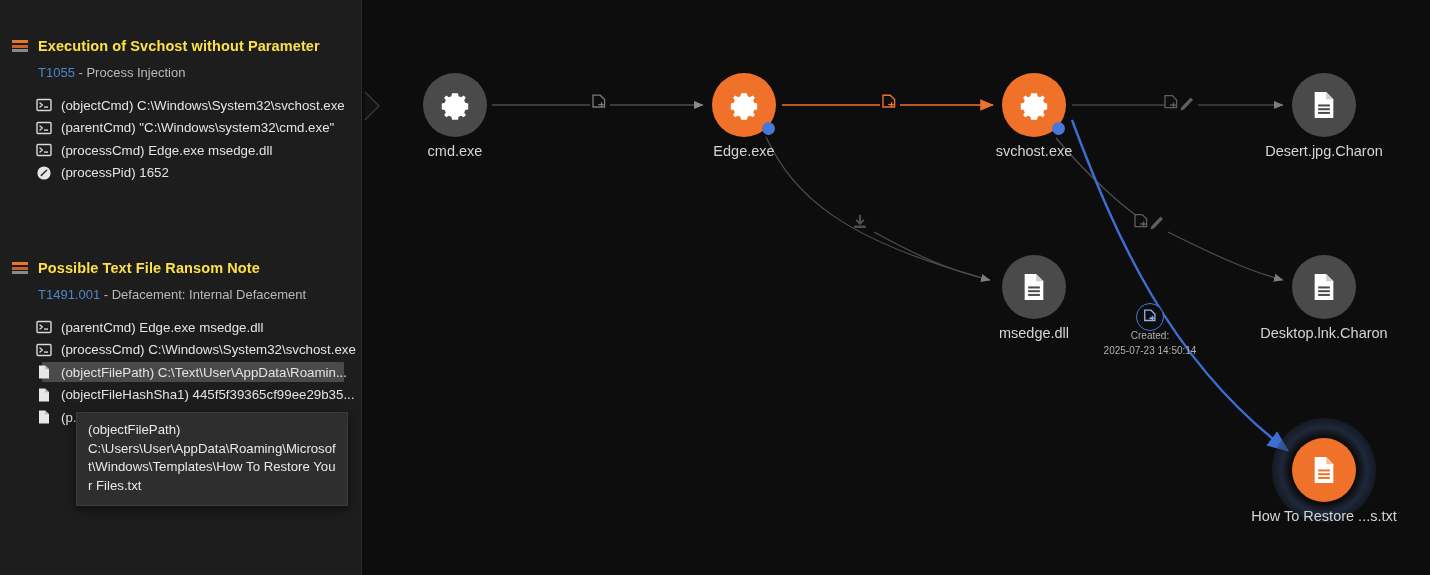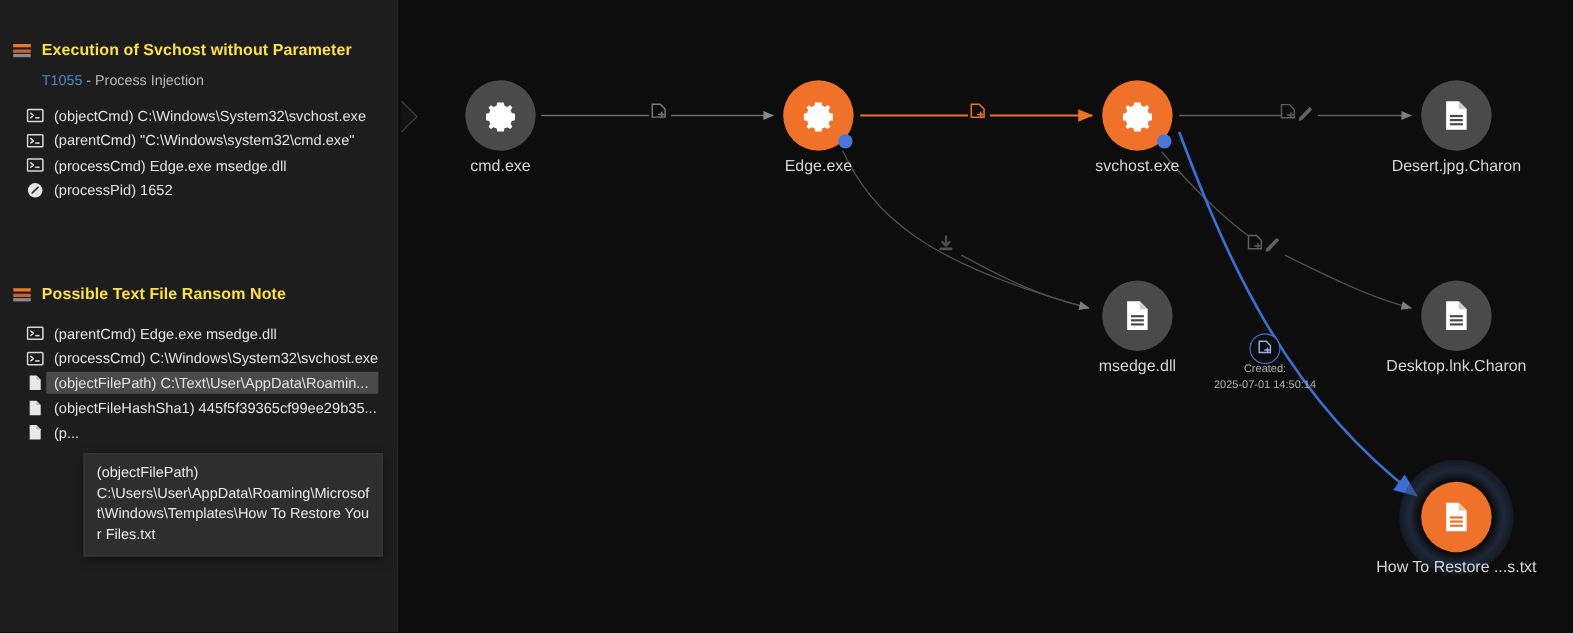--- a/index.html
+++ b/index.html
@@ -58,21 +58,21 @@
     font-size: 13px;
     white-space: nowrap;
   }
   .sec-sub .tid { color: #4e86c7; }
   .sec-sub .tname { color: #b9b9b9; }
 
   .rows { margin-top: 14px; }
   .row {
     display: flex; align-items: center;
     height: 22.5px;
-    padding-left: 24px;
+    padding-left: 36px;
     position: relative;
   }
   .row .txt {
     color: #e3e3e3;
     font-size: 13.3px;
     white-space: nowrap;
     overflow: hidden;
     text-overflow: ellipsis;
     max-width: 300px;
   }
@@ -257,20 +257,23 @@
     </div>
 
     <div class="section">
       <div class="sec-head">
         <span class="sev-marker">
             <i></i>
             <i></i>
             <i></i>
           </span>
         <span class="sec-title">Possible Text File Ransom Note</span>
+      </div>
+      <div class="sec-sub">
+        <span class="tid">T1491.001</span><span class="tname"> - </span><span class="tname">Defacement: Internal Defacement</span>
       </div>
       <div class="rows">
 
         <div class="row">
           <span class="ricon">
             <svg width="16" height="16" viewBox="0 0 16 16">
                 <rect x="1" y="2.5" width="14" height="11" rx="1" fill="none" stroke="#d8d8d8" stroke-width="1.4"></rect>
                 <path d="M4 6l2.4 2L4 10" fill="none" stroke="#d8d8d8" stroke-width="1.4" stroke-linecap="round" stroke-linejoin="round"></path>
                 <rect x="8" y="9.4" width="4" height="1.4" fill="#d8d8d8"></rect>
               </svg>
@@ -405,21 +408,21 @@
     </div>
 
     <div class="created-badge" style="left:788px; top:317px;">
       <svg width="14" height="16" viewBox="0 0 16 18">
           <path d="M2 1.2h7.2L13.6 5.6V13H2z" fill="none" stroke="#8fb2ef" stroke-width="1.5"></path>
           <path d="M7.8 10.4h4.6M10.6 8.4v4" stroke="#8fb2ef" stroke-width="1.5" stroke-linecap="round"></path>
         </svg>
     </div>
     <div class="created-text" style="left:788px; top:328px;">
       <div>Created:</div>
-      <div>2025-07-01 14:50:14</div>
+      <div>2025-07-23 14:50:14</div>
     </div>
 
     <div class="node" style="left:93px; top:105px;">
       <div class="bubble grey">
         <svg width="34" height="34" viewBox="0 0 24 24">
             <path fill="#ffffff" d="M12 8.2a3.8 3.8 0 1 0 0 7.6 3.8 3.8 0 0 0 0-7.6zm9.3 4.9.05-1.1-.05-1.1-2.1-.45a7.3 7.3 0 0 0-.73-1.77l1.17-1.8-1.54-1.54-1.8 1.17a7.3 7.3 0 0 0-1.77-.73L14.1 3.7h-4.2l-.45 2.1c-.63.17-1.22.42-1.77.73l-1.8-1.17L4.34 6.9l1.17 1.8c-.31.55-.56 1.14-.73 1.77l-2.1.45v4.2l2.1.45c.17.63.42 1.22.73 1.77l-1.17 1.8 1.54 1.54 1.8-1.17c.55.31 1.14.56 1.77.73l.45 2.1h4.2l.45-2.1c.63-.17 1.22-.42 1.77-.73l1.8 1.17 1.54-1.54-1.17-1.8c.31-.55.56-1.14.73-1.77l2.1-.45z"></path>
           </svg>
       </div>
       <div class="nlabel">cmd.exe</div>
     </div>

